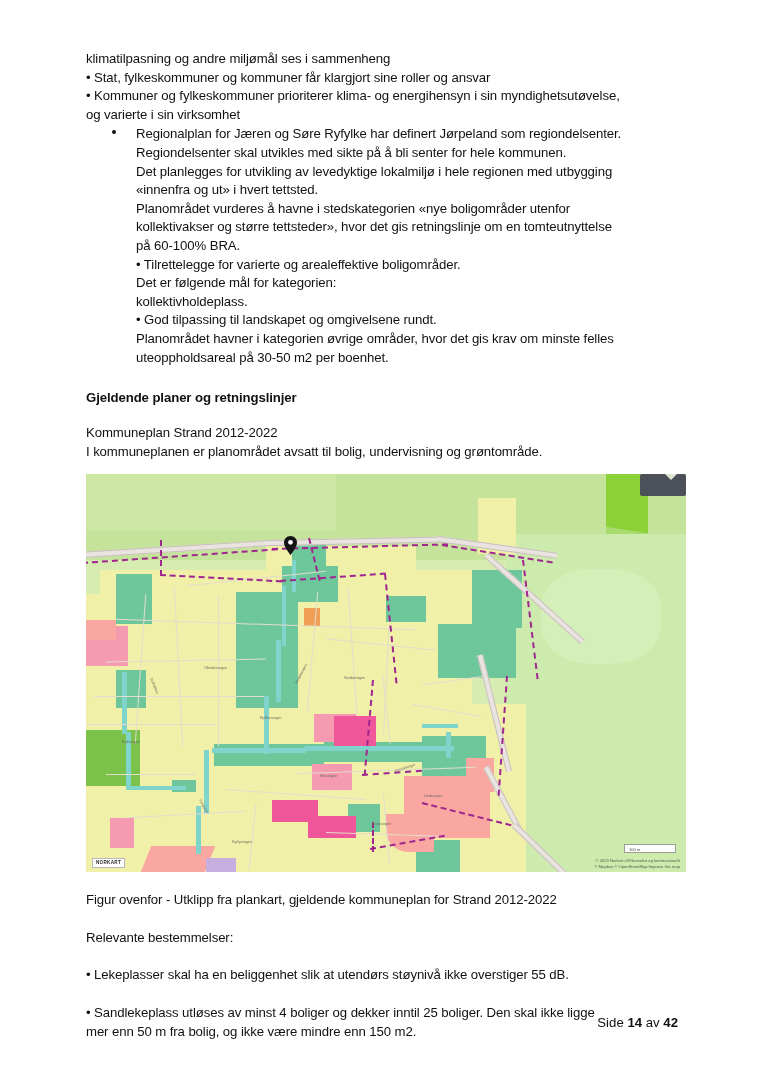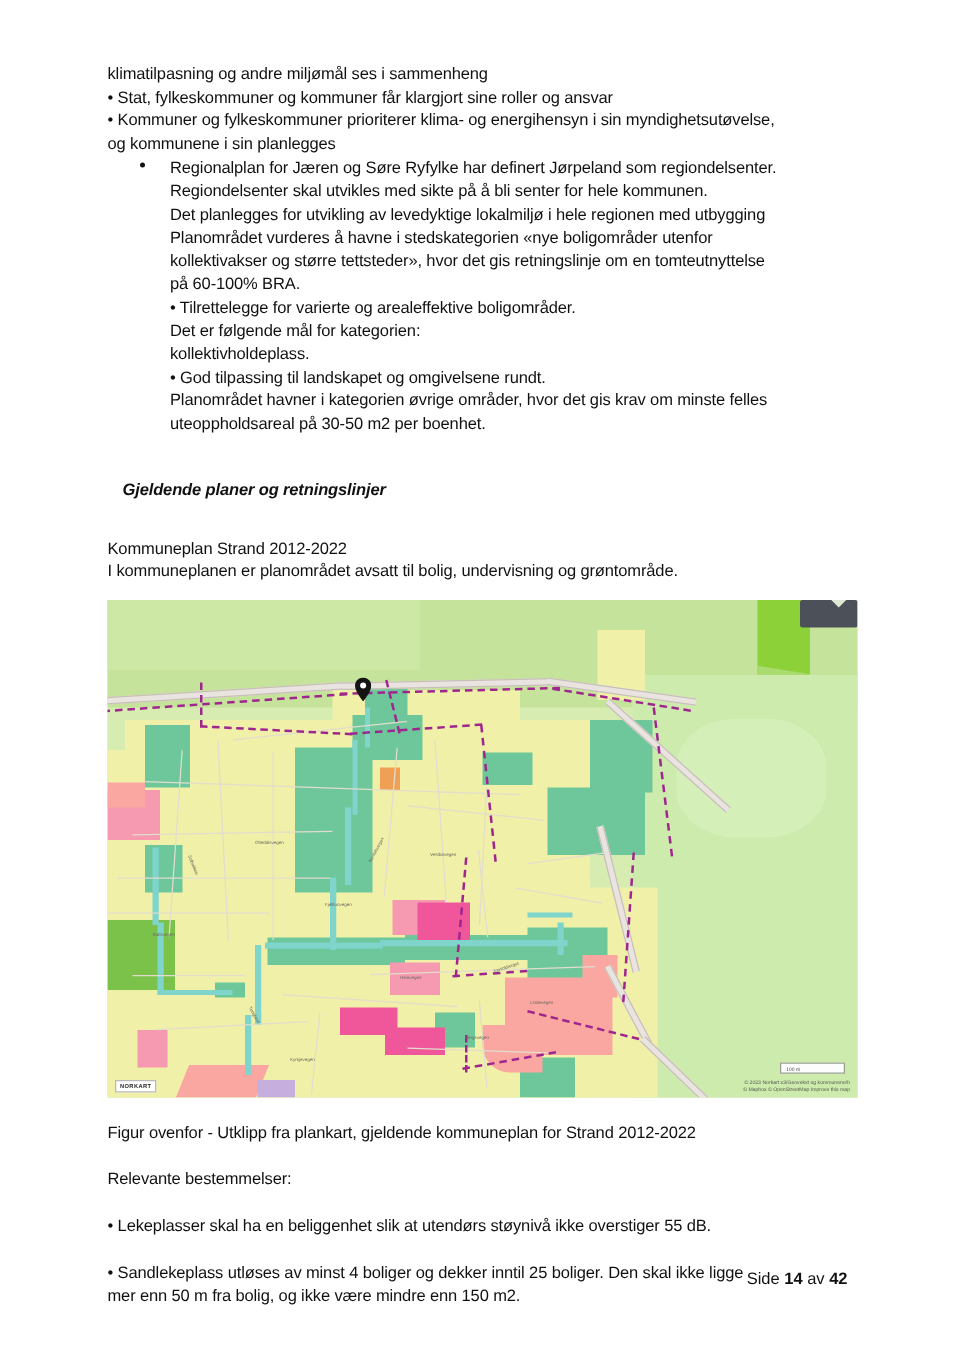--- a/index.html
+++ b/index.html
@@ -46,23 +46,22 @@
     width: 4px;
     height: 4px;
     background: #111;
     border-radius: 50%;
   }
   .bullet-block .para { line-height: 18.6px; }
 
   .section-head {
     font-size: 13.2px;
     font-weight: bold;
-    margin: 12px;
+    margin: 0;
     letter-spacing: -0.1px;
-    font-style: italic;
   }
 
   .gap-sm { height: 13px; }
   .gap-md { height: 19px; }
   .gap-lg { height: 23px; }
 
   
   .map-wrap {
     position: relative;
     width: 600px;
@@ -208,28 +207,29 @@
 <body>
 
 <div class="page">
 
   <div class="content">
 
     <div>
       <p class="para">klimatilpasning og andre miljømål ses i sammenheng</p>
       <p class="para">• Stat, fylkeskommuner og kommuner får klargjort sine roller og ansvar</p>
       <p class="para">• Kommuner og fylkeskommuner prioriterer klima- og energihensyn i sin myndighetsutøvelse,</p>
-      <p class="para">og kommunene i sin planlegges</p>
+      <p class="para">og varierte i sin virksomhet</p>
     </div>
 
     <div class="bullet-block">
       <span class="bullet-dot"></span>
       <p class="para">Regionalplan for Jæren og Søre Ryfylke har definert Jørpeland som regiondelsenter.</p>
       <p class="para">Regiondelsenter skal utvikles med sikte på å bli senter for hele kommunen.</p>
       <p class="para">Det planlegges for utvikling av levedyktige lokalmiljø i hele regionen med utbygging</p>
+      <p class="para">«innenfra og ut» i hvert tettsted.</p>
       <p class="para">Planområdet vurderes å havne i stedskategorien «nye boligområder utenfor</p>
       <p class="para">kollektivakser og større tettsteder», hvor det gis retningslinje om en tomteutnyttelse</p>
       <p class="para">på 60-100% BRA.</p>
       <p class="para">• Tilrettelegge for varierte og arealeffektive boligområder.</p>
       <p class="para">Det er følgende mål for kategorien:</p>
       <p class="para">kollektivholdeplass.</p>
       <p class="para">• God tilpassing til landskapet og omgivelsene rundt.</p>
       <p class="para">Planområdet havner i kategorien øvrige områder, hvor det gis krav om minste felles</p>
       <p class="para">uteoppholdsareal på 30-50 m2 per boenhet.</p>
     </div>

